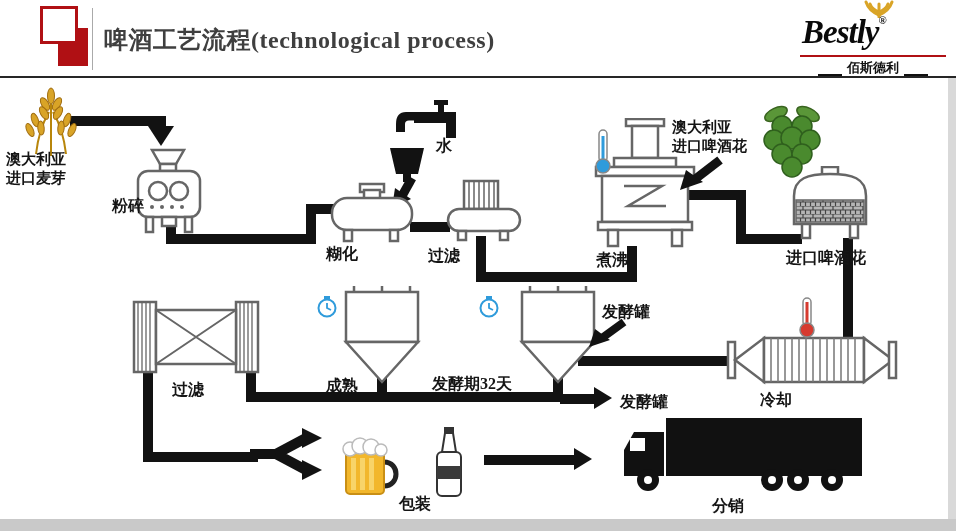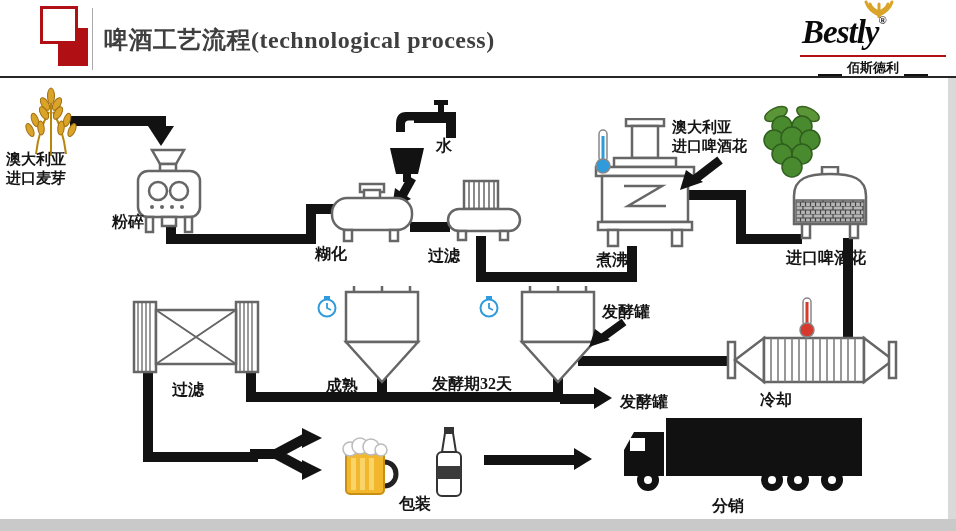--- a/index.html
+++ b/index.html
@@ -332,22 +332,22 @@
         <circle cx="150" cy="66" r="4"></circle>
         <circle cx="176" cy="66" r="4"></circle>
         <circle cx="210" cy="66" r="4"></circle>
     </g>
   </svg>
 
   <div class="lbl small" style="left:6px;top:150px">
     <div>澳大利亚</div>
     <div>进口麦芽</div>
   </div>
-  <div class="lbl" style="left:112px;top:212px">粉碎</div>
-  <div class="lbl" style="left:315px;top:244px">糊化</div>
+  <div class="lbl" style="left:112px;top:196px">粉碎</div>
+  <div class="lbl" style="left:326px;top:244px">糊化</div>
   <div class="lbl" style="left:436px;top:136px">水</div>
   <div class="lbl" style="left:428px;top:246px">过滤</div>
   <div class="lbl" style="left:596px;top:250px">煮沸</div>
   <div class="lbl small" style="left:672px;top:118px">
     <div>澳大利亚</div>
     <div>进口啤酒花</div>
   </div>
   <div class="lbl" style="left:786px;top:248px">进口啤酒花</div>
   <div class="lbl" style="left:760px;top:390px">冷却</div>
   <div class="lbl" style="left:602px;top:302px">发酵罐</div>

